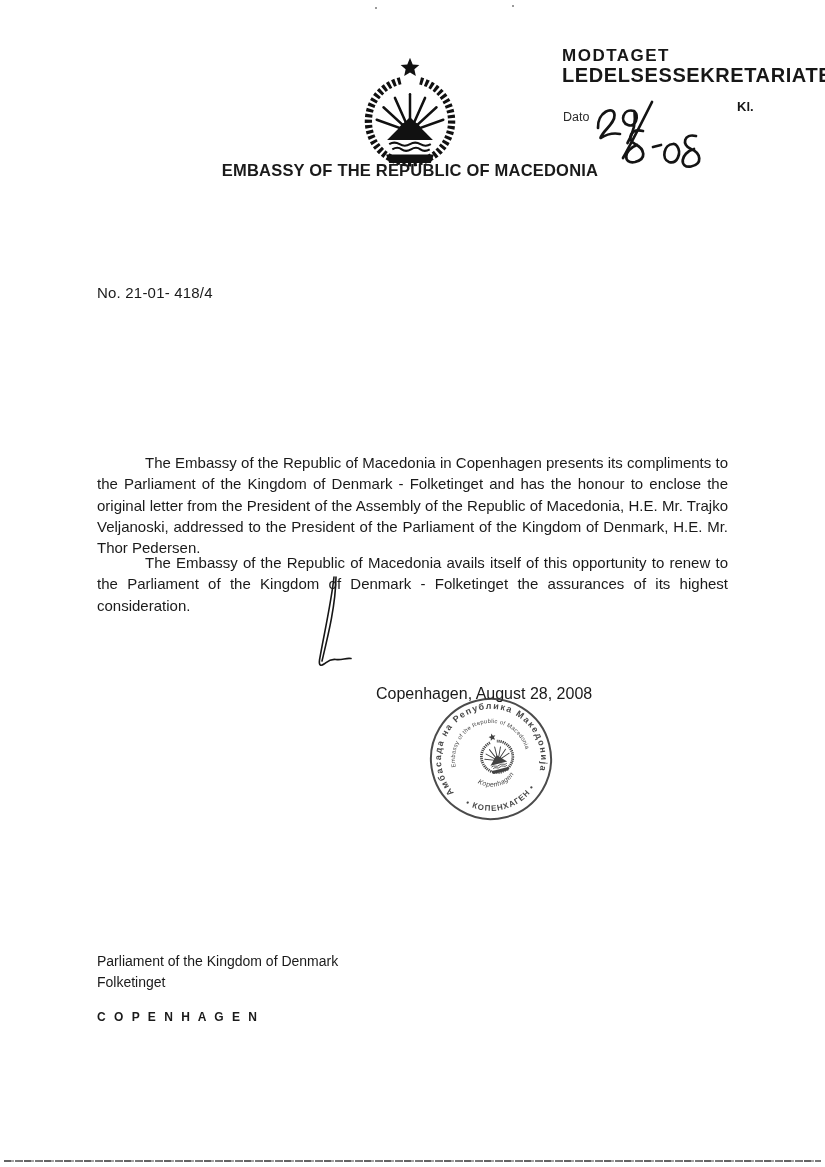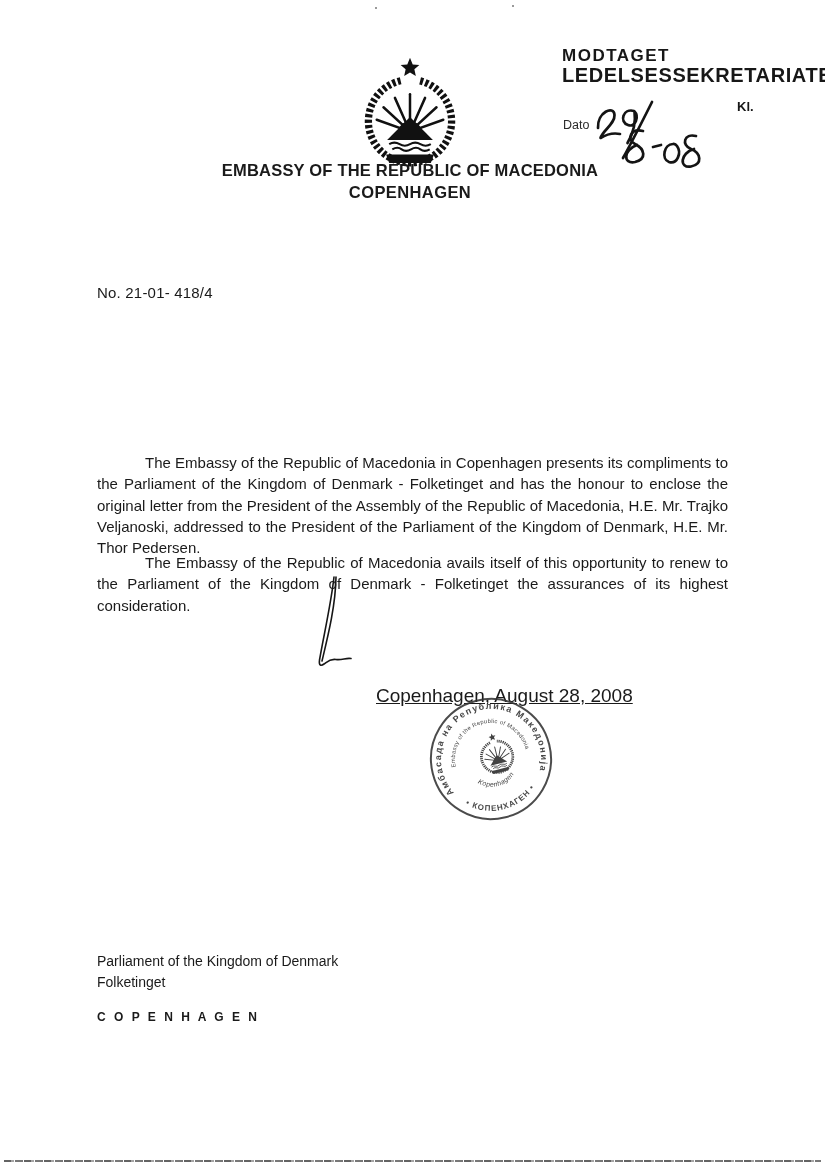--- a/index.html
+++ b/index.html
@@ -8,35 +8,35 @@
     overflow:hidden;font-family:"Liberation Sans",sans-serif;color:#1a1a1a;
     margin:0 auto;
   }
   .abs{position:absolute;}
   
   .speck{position:absolute;width:2px;height:2px;background:#9a9a9a;}
   
   #receipt-stamp{left:562px;top:46px;width:262px;color:#171717;}
   .stamp-line1{font-size:17px;font-weight:bold;letter-spacing:1.5px;line-height:19px;}
   .stamp-line2{font-size:20px;font-weight:bold;letter-spacing:0.6px;line-height:20px;white-space:nowrap;}
-  .dato-label{position:absolute;left:1px;top:72px;font-size:12.5px;color:#2a2a2a;}
+  .dato-label{position:absolute;left:1px;top:64px;font-size:12.5px;color:#2a2a2a;}
   .kl-label{position:absolute;left:175px;top:53px;font-size:13px;font-weight:bold;}
   
   #letterhead-title{left:115px;top:159px;width:590px;text-align:center;}
   .lh-org{font-size:16.5px;font-weight:bold;line-height:22px;letter-spacing:0.2px;}
   .lh-city{font-size:16.5px;font-weight:bold;line-height:22px;letter-spacing:0.4px;}
   
   #reference{left:97px;top:284px;font-size:15px;letter-spacing:0.2px;text-align:center;}
   
   .para{left:97px;width:631px;font-size:15px;line-height:21.3px;
         text-align:justify;text-align-last:left;text-indent:48px;}
   #para1{top:452px;}
   #para2{top:552px;}
   
-  #dateline{left:376px;top:685px;font-size:19px;text-decoration:underline;}
+  #dateline{left:376px;top:685px;font-size:16px;}
   
   #recipient{left:97px;top:951px;font-size:14px;line-height:21px;}
   #recipient-city{left:97px;top:1010px;font-size:12px;font-weight:bold;letter-spacing:2.5px;}
   
   #scan-line{left:4px;top:1160px;width:817px;height:2px;opacity:.8;
     background:repeating-linear-gradient(90deg,#3c3c3c 0 7px,#8f8f8f 7px 10px,transparent 10px 11px,#565656 11px 19px,transparent 19px 20px);}
   svg{display:block;}
 </style>
 </head>
 <body>
@@ -91,21 +91,20 @@
       <path d="M 62 4 C 53 22, 43 42, 33 60"></path>
       <path d="M 53 33 C 41 30, 36 41, 45 46 C 55 51, 57 61, 45 64 C 33 66.5, 33 52, 47 47"></path>
       <path d="M 63 49 L 71 47"></path>
       <path d="M 83 46 C 74 46, 71 61, 79 64 C 87 66.5, 92 55, 87 48 C 85.5 45.8, 84 45.8, 83 46"></path>
       <path d="M 106 38 C 94 35, 91 47, 101 51 C 111 55, 113 66, 101 68.5 C 89 70.5, 90 55, 104 51"></path>
     </g>
   </svg>
 
   <div id="letterhead-title" class="abs">
     <div class="lh-org">EMBASSY OF THE REPUBLIC OF MACEDONIA</div>
-    <div class="lh-city">COPENHAGEN</div>
   </div>
 
   <div id="reference" class="abs">No. 21-01- 418/4</div>
 
   <div id="para1" class="abs para">The Embassy of the Republic of Macedonia in Copenhagen presents its compliments to the Parliament of the Kingdom of Denmark - Folketinget and has the honour to enclose the original letter from the President of the Assembly of the Republic of Macedonia, H.E. Mr. Trajko Veljanoski, addressed to the President of the Parliament of the Kingdom of Denmark, H.E. Mr. Thor Pedersen.</div>
   <div id="para2" class="abs para">The Embassy of the Republic of Macedonia avails itself of this opportunity to renew to the Parliament of the Kingdom of Denmark - Folketinget the assurances of its highest consideration.</div>
 
   <svg class="abs" style="left:295px;top:574px;" width="90" height="100" viewBox="0 0 90 100" aria-label="handwritten-pen-stroke">
     <g fill="none" stroke="#161616" stroke-width="1.6" stroke-linecap="round">
       <path d="M 39 3 C 36 30, 29 60, 24.5 86 C 23.8 91, 25.5 92.5, 29 90 C 32.5 87.5, 35 84.5, 41 85.5 C 47 86.5, 51 83.5, 56 84.5"></path>

